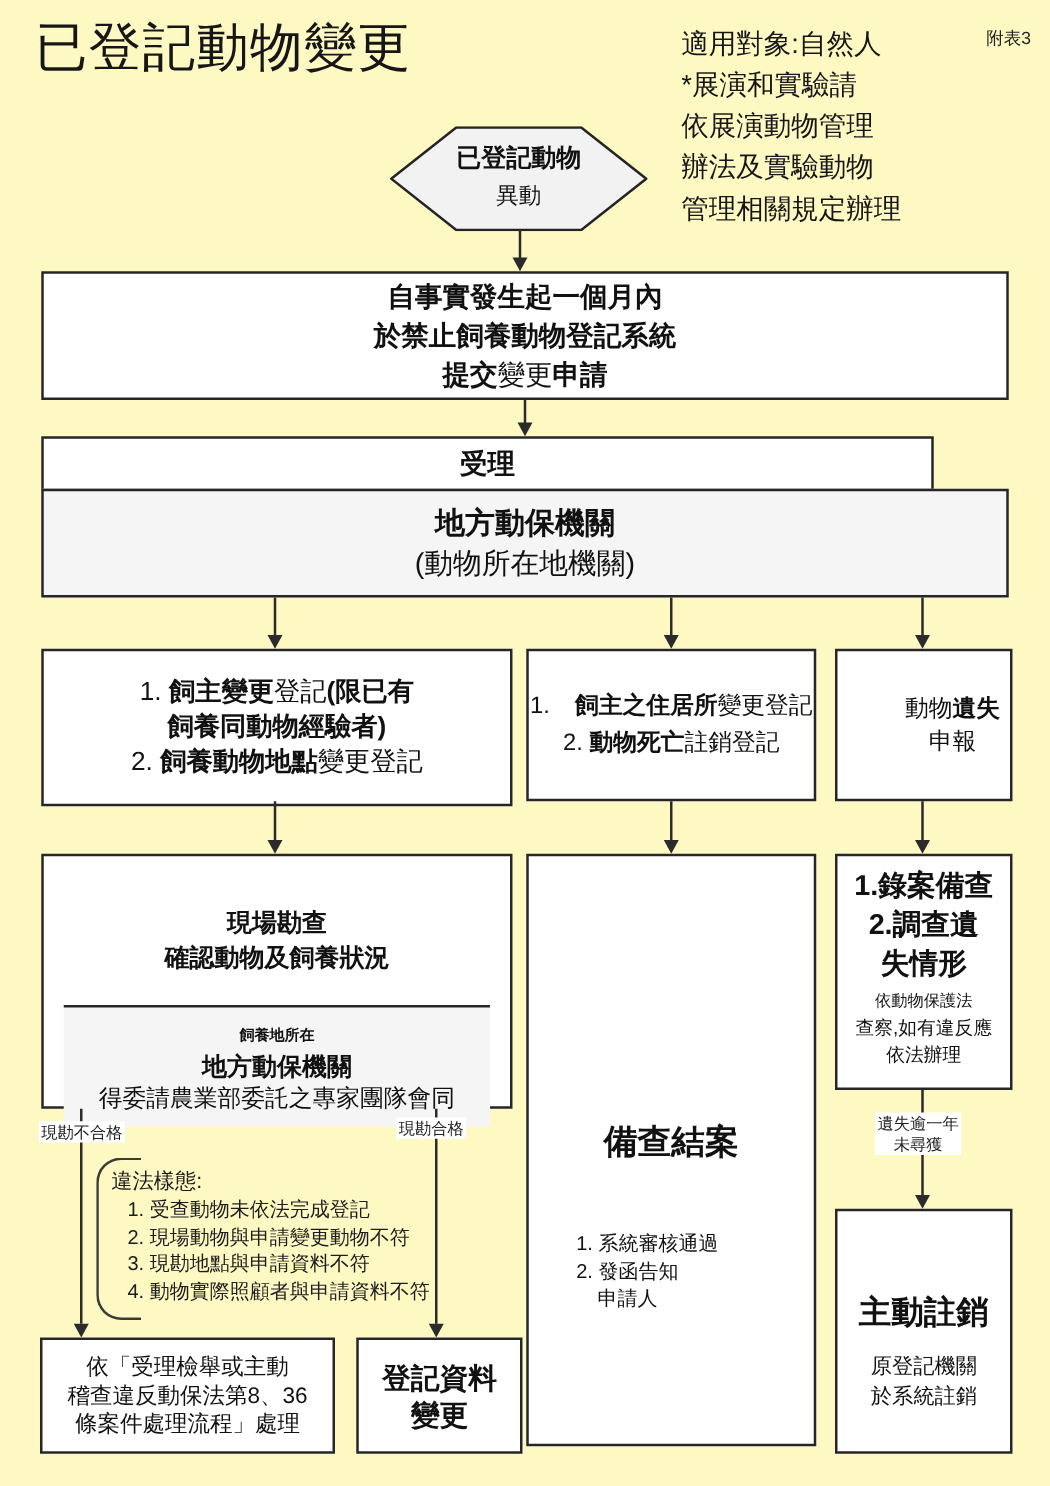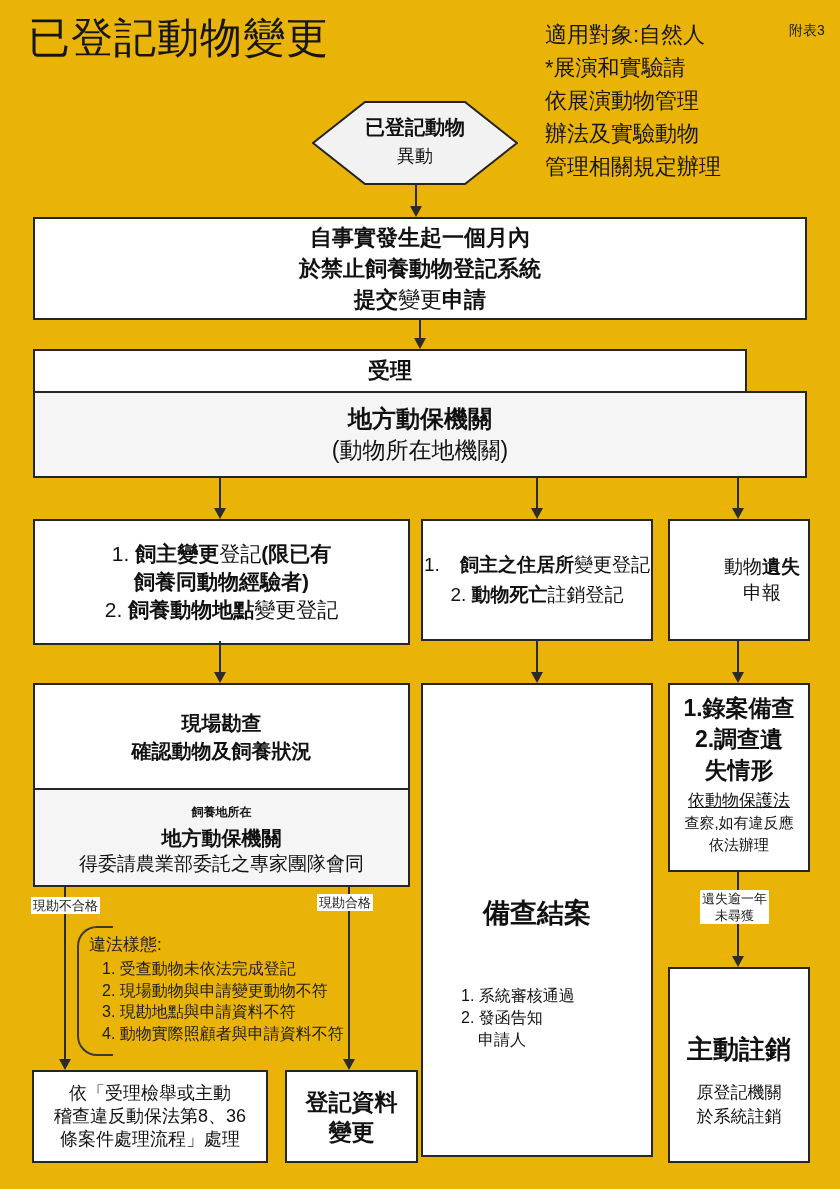--- a/index.html
+++ b/index.html
@@ -1,17 +1,17 @@
 <!DOCTYPE html>
 <html><head>
 <meta charset="utf-8">
 <style>
   html,body{margin:0;padding:0;background:#ffffff;}
   .canvas{
-    position:relative; width:840px; height:1189px; background:#eab308;
+    position:relative; width:840px; height:1189px; background:#fef9c3;
     font-family:"Liberation Sans","DejaVu Sans",sans-serif; color:#111;
     overflow:hidden;
   }
   .box{
     position:absolute; border:2px solid #262626; background:#ffffff;
     box-sizing:border-box; text-align:center; color:#111;
   }
   .gray{background:#f5f5f5;}
   .flexc{display:flex; flex-direction:column; justify-content:center;}
   .b{font-weight:700;}
@@ -120,21 +120,21 @@
     <div><span>動物</span><span style="font-weight: 700;">遺失</span><span>申報</span></div>
   </div>
 
   <div class="vline" style="left:219px; top:641px; height:33px;"></div>
   <div class="ah" style="left:214px; top:672px;"></div>
   <div class="vline" style="left:536px; top:641px; height:33px;"></div>
   <div class="ah" style="left:531px; top:672px;"></div>
   <div class="vline" style="left:737px; top:641px; height:33px;"></div>
   <div class="ah" style="left:732px; top:672px;"></div>
 
-  <div class="box" style="left:33px; top:683px; width:377px; height:204px; padding:0;">
+  <div class="box" style="left:33px; top:683px; width:377px; height:204px; padding:16px;">
     <div class="flexc" style="height:103px; font-size:20px; line-height:28px;">
       <div class="b">現場勘查</div>
       <div class="b">確認動物及飼養狀況</div>
     </div>
     <div class="flexc gray" style="height:97px; border-top:2px solid #262626; box-sizing:border-box;">
       <div class="b" style="font-size:12px; line-height:26px;">飼養地所在</div>
       <div class="b" style="font-size:20px; line-height:26px;">地方動保機關</div>
       <div style="font-size:19px; line-height:26px;">得委請農業部委託之專家團隊會同</div>
     </div>
   </div>
@@ -173,21 +173,21 @@
       <div>1. 系統審核通過</div>
       <div>2. 發函告知</div>
       <div style="padding-left:17px;">申請人</div>
     </div>
   </div>
 
   <div class="box" style="left:668px; top:683px; width:142px; height:189px; padding-top:8px;">
     <div class="b" style="font-size:23px; line-height:31px; white-space:nowrap;">1.錄案備查</div>
     <div class="b" style="font-size:23px; line-height:31px;">2.調查遺</div>
     <div class="b" style="font-size:23px; line-height:31px;">失情形</div>
-    <div style="font-size:17px; line-height:22px; margin-top:4px;text-decoration:underline;">依動物保護法</div>
+    <div style="font-size:13px; line-height:22px; margin-top:4px;">依動物保護法</div>
     <div style="font-size:15px; line-height:22px;">查察,如有違反應</div>
     <div style="font-size:15px; line-height:22px;">依法辦理</div>
   </div>
 
   <div class="vline" style="left:737px; top:872px; height:84px;"></div>
   <div class="ah" style="left:732px; top:956px;"></div>
   <div class="lbl" style="left:700px; top:890px; text-align:center;">
     <div>遺失逾一年</div>
     <div>未尋獲</div>
   </div>

